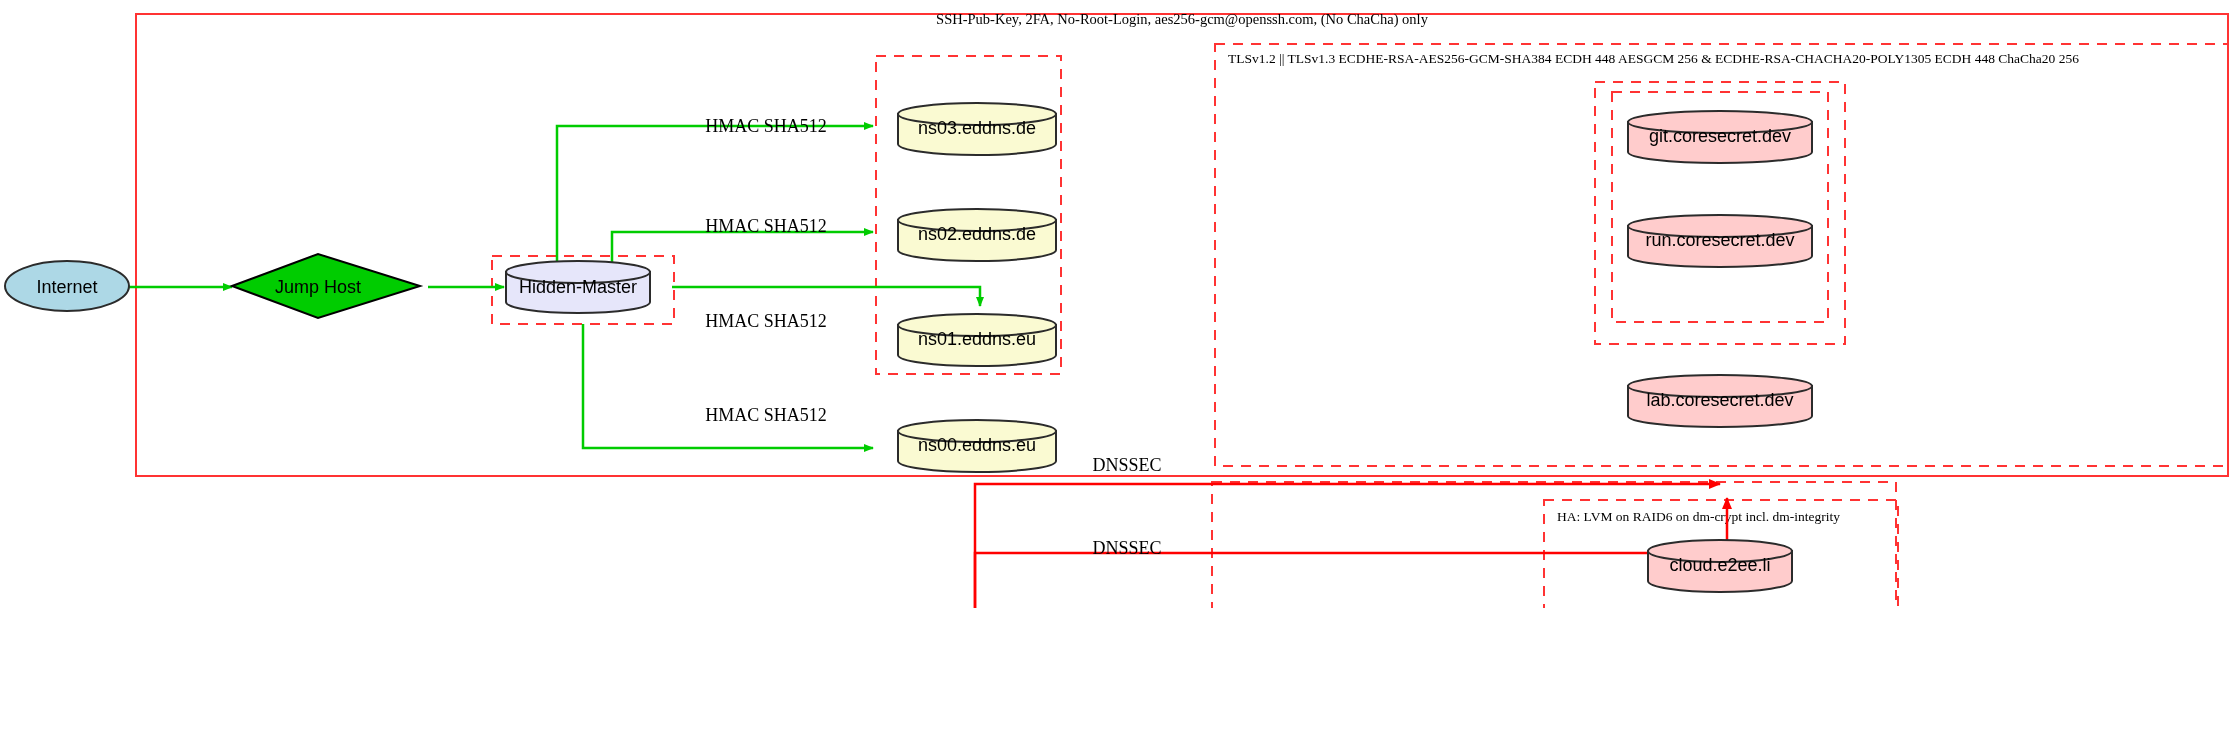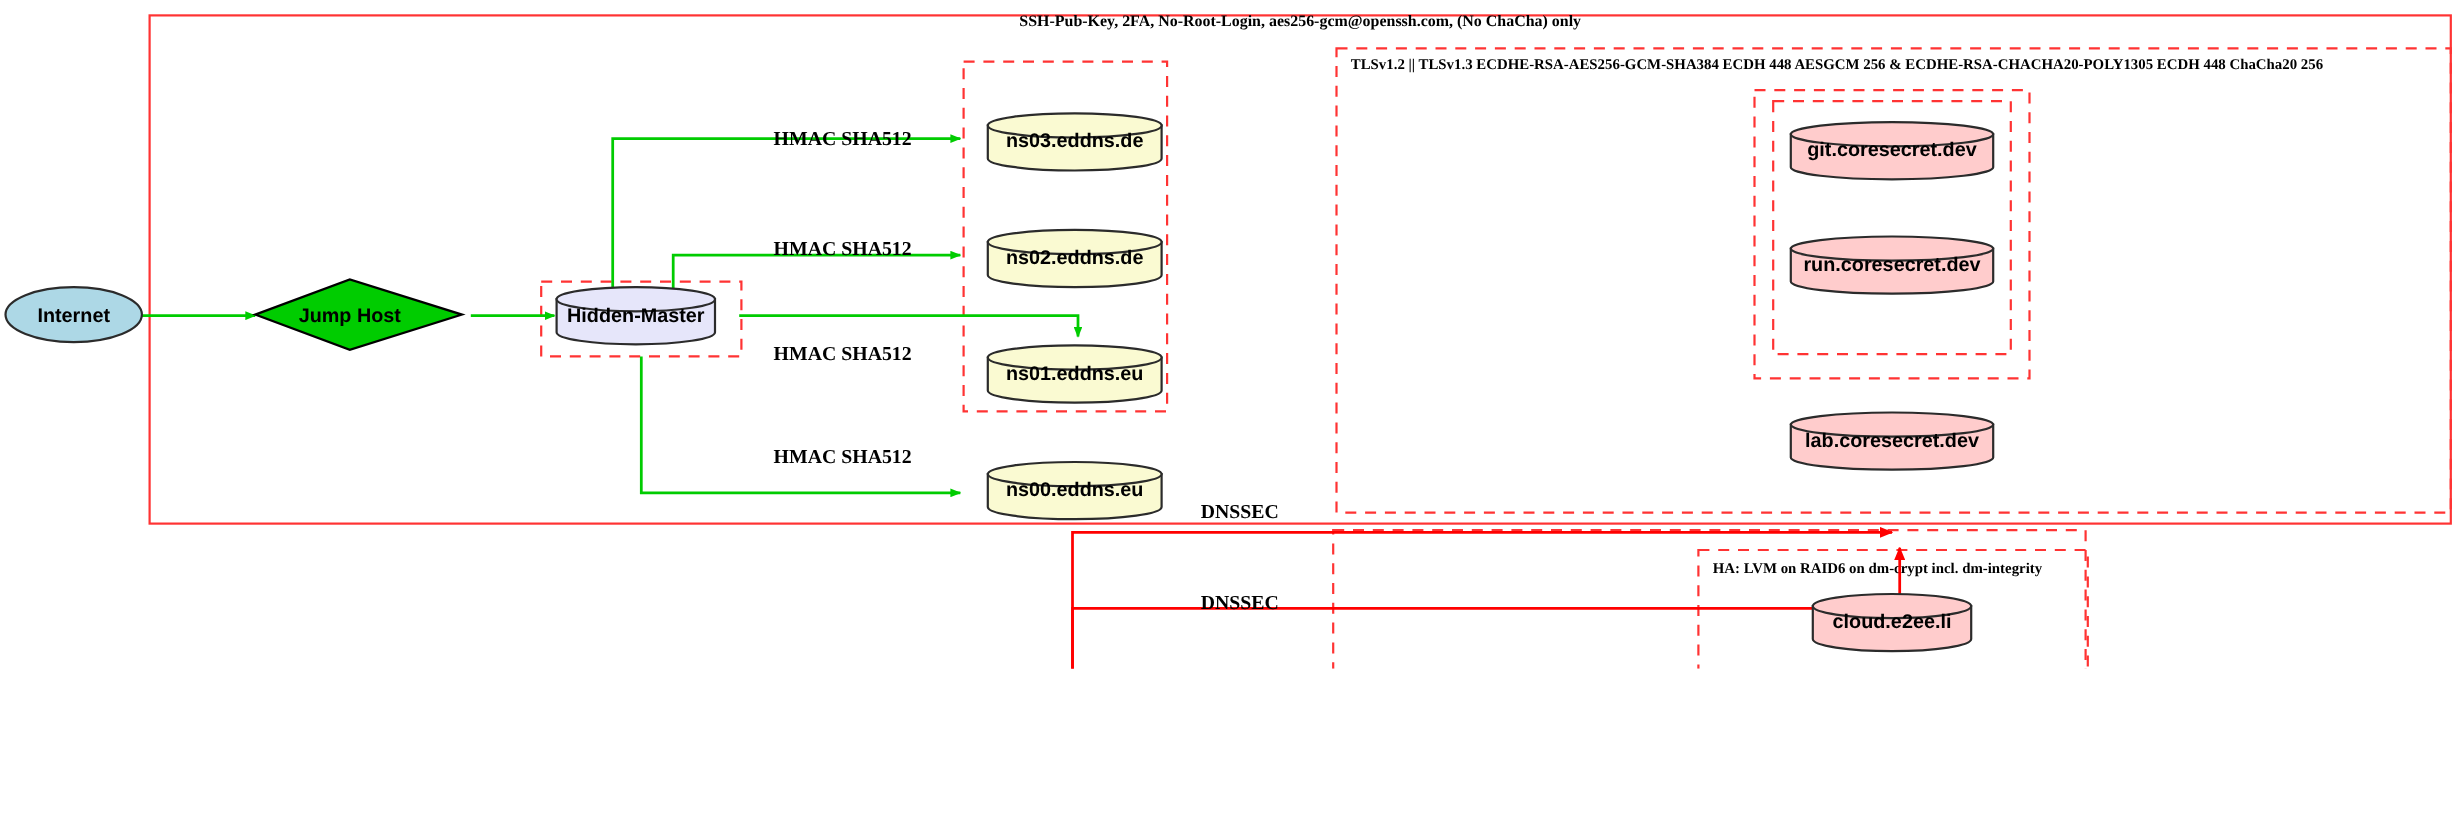--- a/index.html
+++ b/index.html
@@ -1,17 +1,17 @@
 <!DOCTYPE html>
 <html><head>
 <meta charset="utf-8">
 <style>
   html,body{margin:0;padding:0;background:#ffffff;}
   body{font-family:"Liberation Sans", sans-serif;}
-  #stage{position:relative;width:2240px;height:608px;background:#fff;overflow:hidden;font-weight:bold;}
+  #stage{position:relative;width:2240px;height:608px;background:#fff;overflow:hidden;}
   svg{position:absolute;top:0;left:0;width:2240px;height:744px;}
   .serif-lbl{font-family:"Liberation Serif", serif;}
   .node-lbl{font-family:"Liberation Sans", sans-serif;}
 </style>
 </head>
 <body>
 
 <div id="stage">
 <svg viewBox="0 0 2240 744" xmlns="http://www.w3.org/2000/svg">
   <defs>

